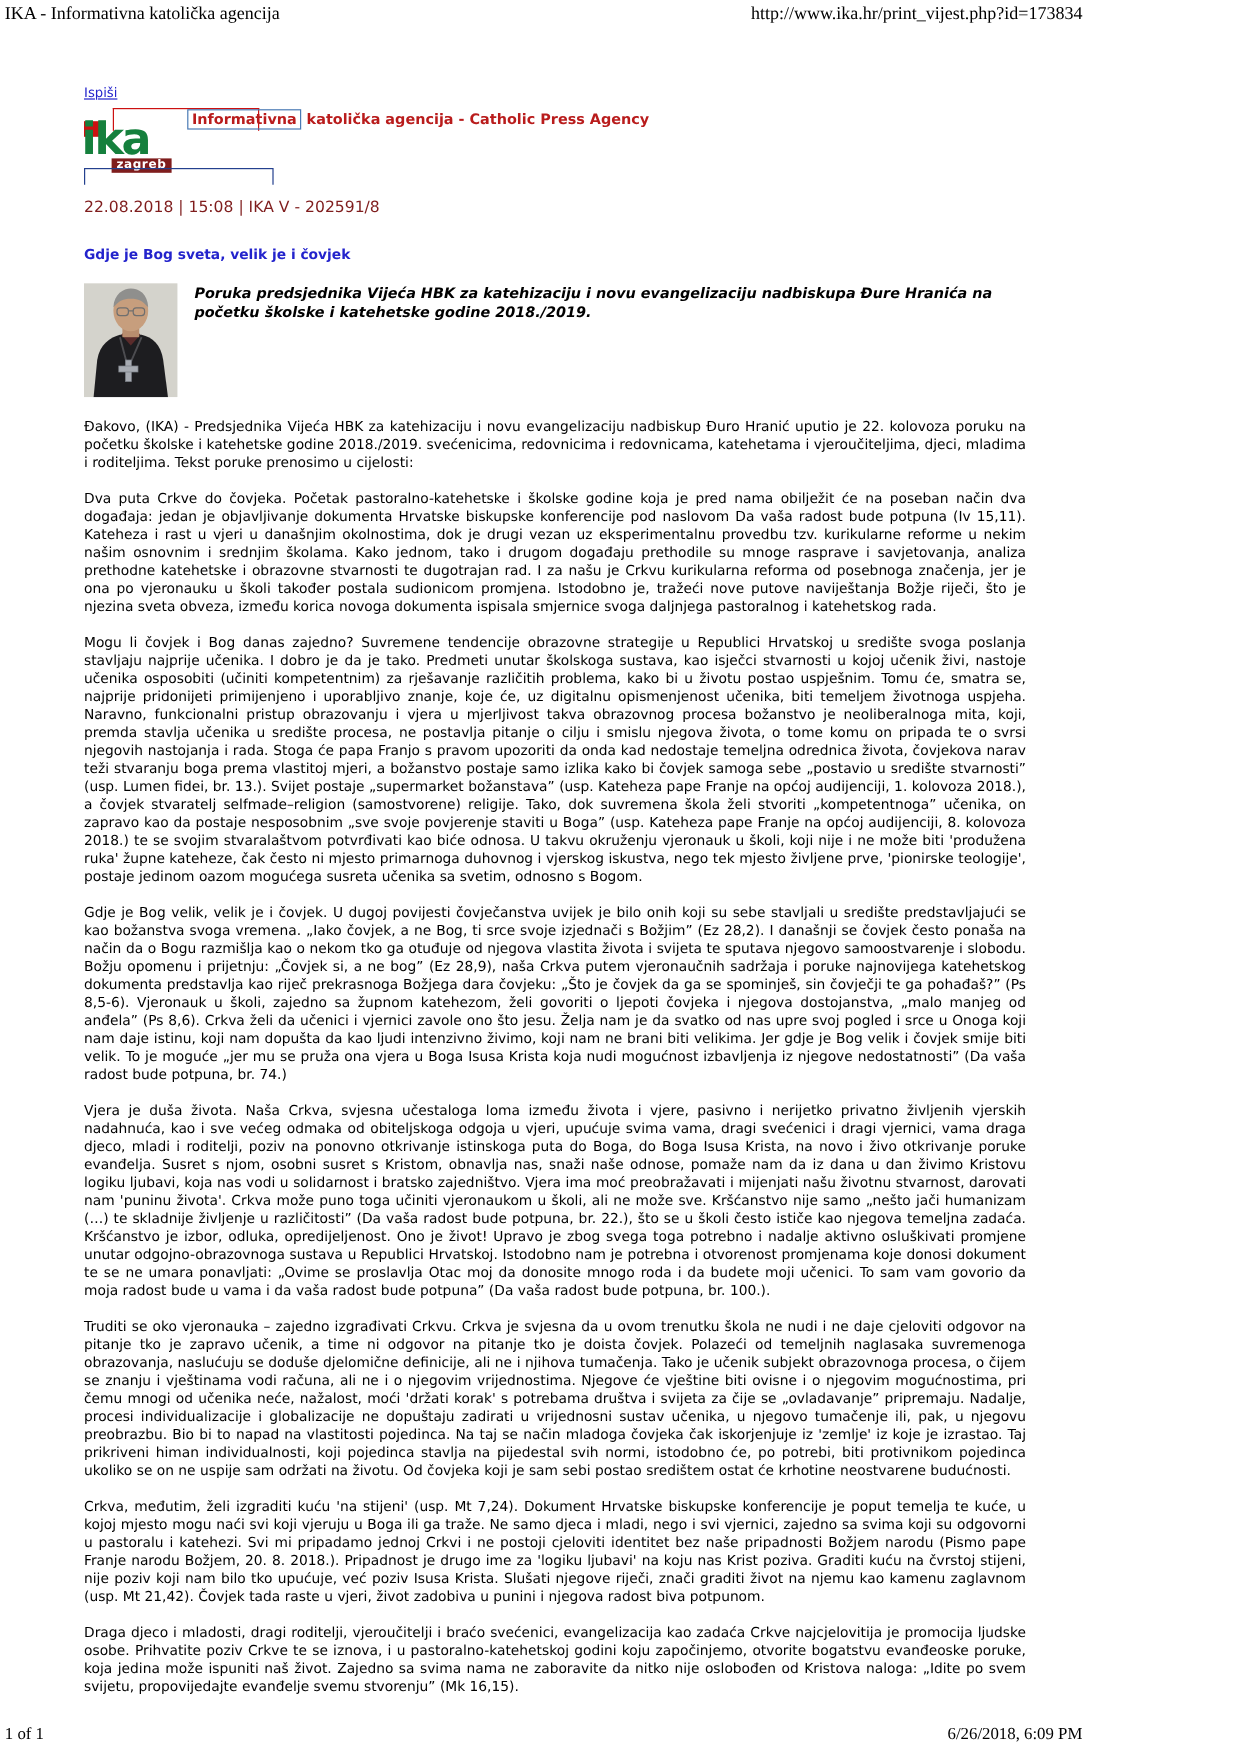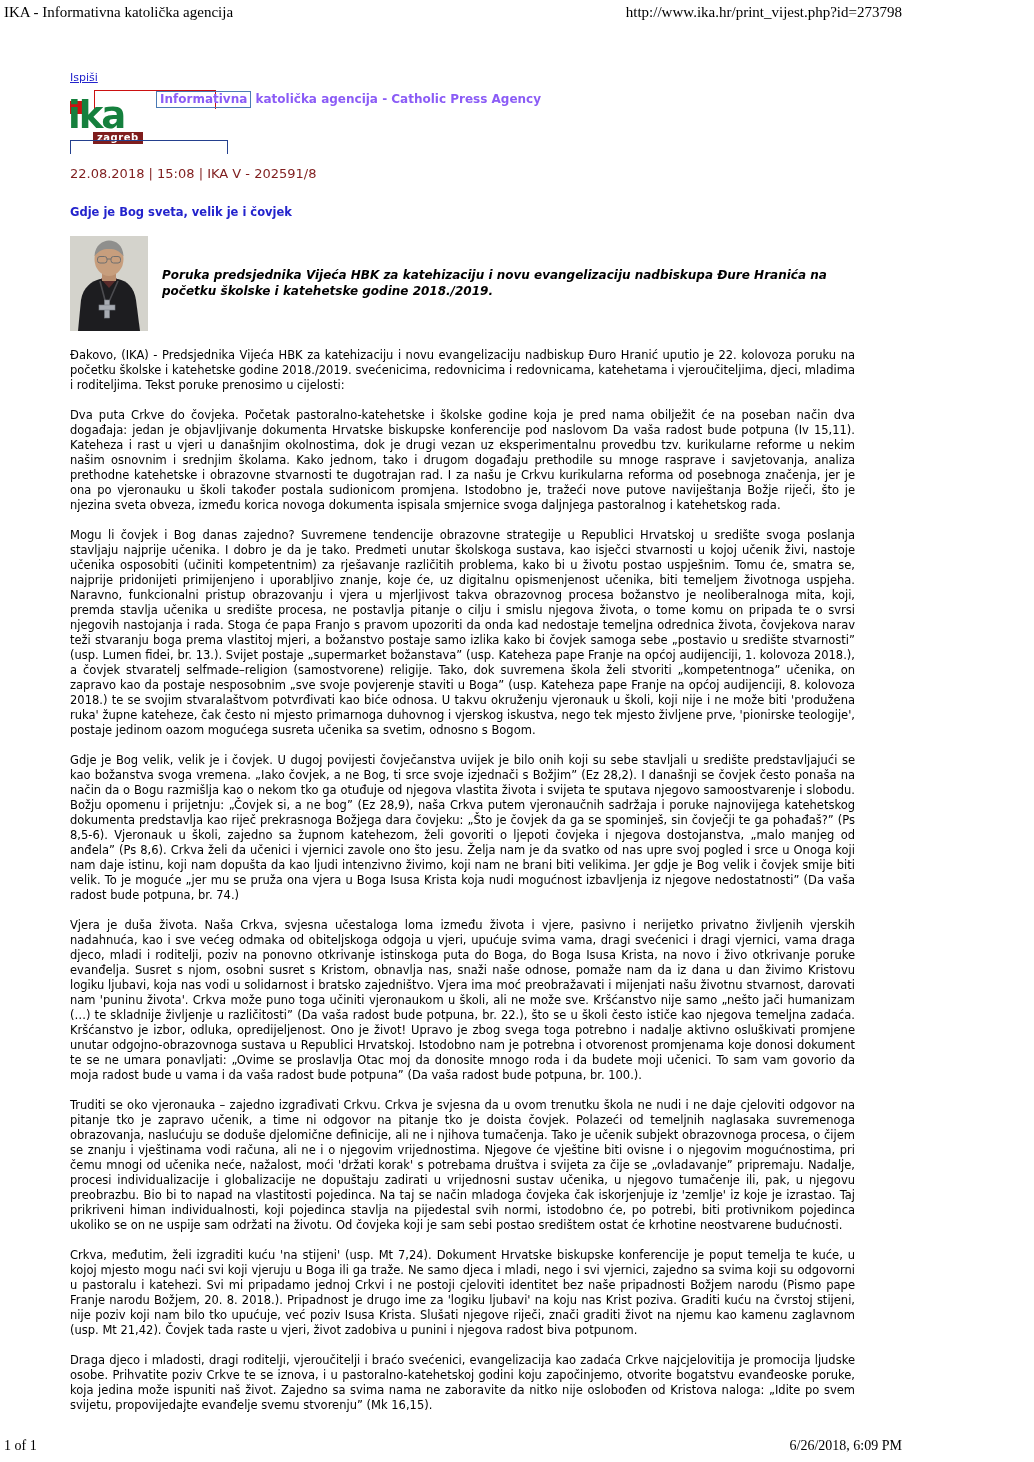--- a/index.html
+++ b/index.html
@@ -30,46 +30,46 @@
   .red-box { position:absolute; left:24px; top:0; width:122px; height:19px;
     border:1px solid #cc1111; border-bottom:none; }
   .red-square { position:absolute; left:0; top:11px; width:14px; height:13px; background:#cc1111; }
   .ika-text { position:absolute; left:-2px; top:7px; font-size:37px; font-weight:bold;
     color:#15803d; letter-spacing:-2px; line-height:1; }
   .zagreb-strip { position:absolute; left:23px; top:42px; background:#7f1d1d; color:#fff;
     font-size:10px; font-weight:bold; padding:0 4px 1px 4px; letter-spacing:0.5px; }
   .blue-box { position:absolute; left:0; top:50px; width:158px; height:20px;
     border:1px solid #24408E; }
   .tagline { position:absolute; left:86px; top:1px; font-size:12px; font-weight:bold;
-    color:#8b5cf6; white-space:nowrap; }
+    color:#b91c1c; white-space:nowrap; }
   .tagline .boxed { border:1px solid #4a7ab5; padding:0 3px 1px 3px; display:inline-block; }
   .watermark-frame { position:absolute; left:86px; top:25px; width:715px; height:39px;
     border:1px solid #5b7ab0; border-bottom:none; overflow:hidden; }
   
   .meta { font-size:13px; margin:12px 0 0 0; color:#7f1d1d; }
   .title-link { display:inline-block; margin-top:24px; font-size:11.5px; font-weight:bold;
     color:#2323cc; text-decoration:none; cursor:pointer; }
-  .lead-row { display:flex; align-items:center; margin-top:16px; gap:14px; }
+  .lead-row { display:flex; align-items:flex-start; margin-top:16px; gap:14px; }
   .photo { flex:0 0 78px; width:78px; height:95px; }
   .lead { font-size:12px; font-style:italic; font-weight:bold; line-height:16px; padding-bottom:2px; }
   .body-text { margin-top:17px; }
   .body-text p { font-size:11.5px; line-height:15px; text-align:justify; margin-bottom:15px; }
   
   .site-footer { position:absolute; left:0; width:1034px; top:1352px; text-align:center;
     font-size:11.5px; font-weight:bold; color:#2323cc; line-height:17px; }
   .church-logo { position:absolute; left:898px; top:1352px; }
 </style>
 </head>
 <body>
 
 <div class="page">
 
   <div class="print-header">
     <span>IKA - Informativna katolička agencija</span>
-    <span>http://www.ika.hr/print_vijest.php?id=273798</span>
+    <span>http://www.ika.hr/print_vijest.php?id=173834</span>
   </div>
 
   <div class="content">
 
     <a class="link ispisi">Ispiši</a>
 
     <div class="logo-band">
       <div class="red-box"></div>
       <div class="red-square"></div>
       <div class="ika-text">ika</div>

